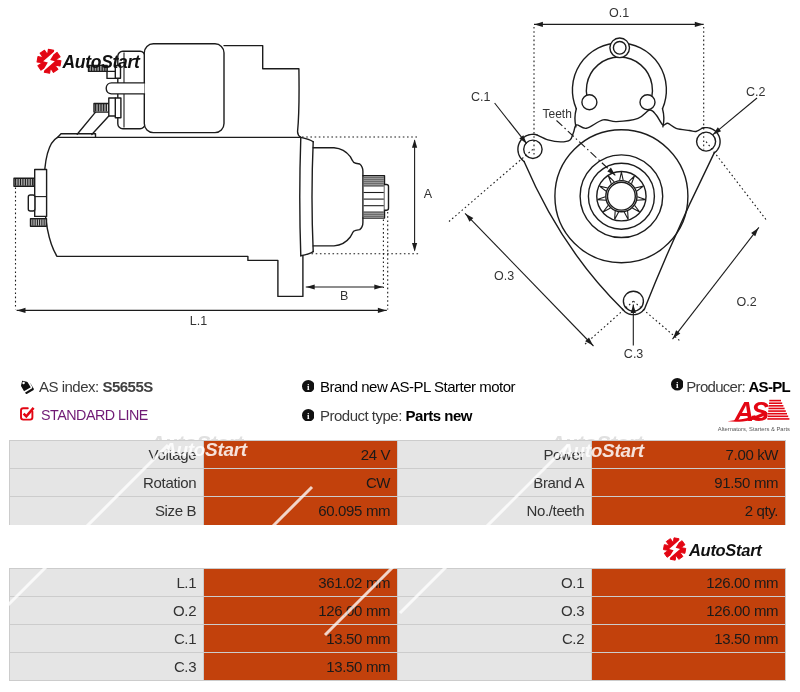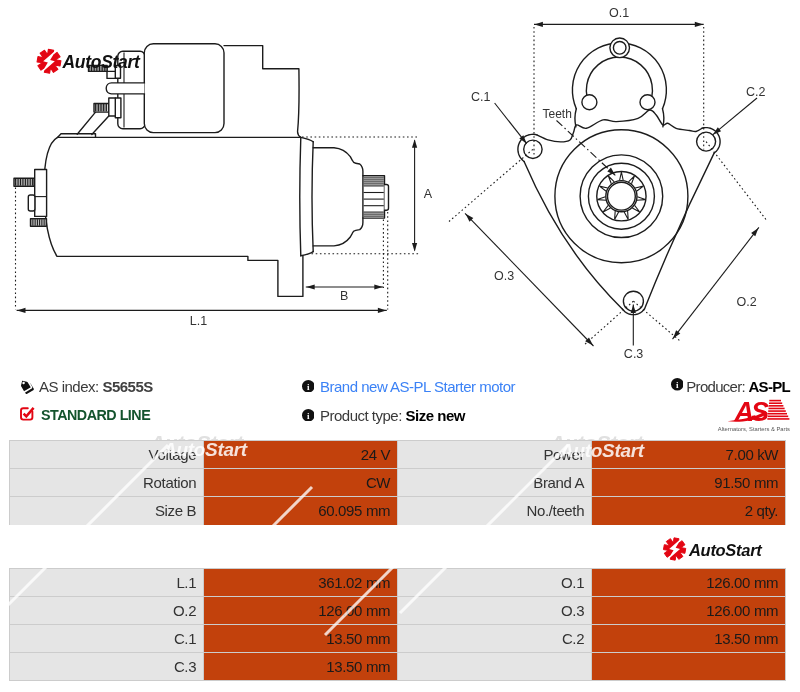--- a/index.html
+++ b/index.html
@@ -181,36 +181,36 @@
       <g transform="translate(7.2,5.6) rotate(14)">
         <path d="M-4.9,-4.9 L0.6,-4.9 Q1.7,-4.9 2.5,-4.1 L6.1,-0.5 Q6.9,0.3 6.1,1.1 L1.1,6.1 Q0.3,6.9 -0.5,6.1 L-4.1,2.5 Q-4.9,1.7 -4.9,0.6 Z" fill="#111" stroke="#fff" stroke-width="1.6"></path>
         <circle cx="-2.2" cy="-2.2" r="1.25" fill="#fff"></circle>
       </g>
     </svg>
     <div style="position:absolute;left:39px;top:378px;font-size:15px;letter-spacing:-0.5px;color:#3a3a3a">AS index: <b style="color:#404040">S5655S</b></div>
     <svg style="position:absolute;left:301.8px;top:379.9px" width="12.6" height="12.6" viewBox="0 0 20 20">
       <circle cx="10" cy="10" r="10" fill="#111"></circle>
       <text x="10" y="15.2" font-size="14.5" font-weight="bold" fill="#fff" text-anchor="middle" font-family="Liberation Serif, serif">i</text>
     </svg>
-    <div style="position:absolute;left:320px;top:378px;font-size:15px;letter-spacing:-0.5px;color:#3b82f6">Brand new AS-PL Starter motor</div>
+    <div style="position:absolute;left:320px;top:378px;font-size:15px;letter-spacing:-0.5px;color:#000000">Brand new AS-PL Starter motor</div>
     <svg style="position:absolute;left:670.6px;top:378.2px" width="12.6" height="12.6" viewBox="0 0 20 20">
       <circle cx="10" cy="10" r="10" fill="#111"></circle>
       <text x="10" y="15.2" font-size="14.5" font-weight="bold" fill="#fff" text-anchor="middle" font-family="Liberation Serif, serif">i</text>
     </svg>
     <div style="position:absolute;right:10px;top:378px;font-size:15px;letter-spacing:-0.7px;color:#3a3a3a">Producer: <b style="color:#000">AS-PL</b></div>
     <svg style="position:absolute;left:19.7px;top:406.6px" width="15" height="14" viewBox="0 0 15 14">
       <path d="M12.4,4.6 L12.4,10.3 Q12.4,12.6 10.1,12.6 L3.3,12.6 Q1.0,12.6 1.0,10.3 L1.0,3.5 Q1.0,1.2 3.3,1.2 L7.8,1.2" stroke="#e30613" stroke-width="1.9" fill="none" stroke-linecap="round"></path>
       <path d="M3.6,6.6 L6.3,9.4 L13.6,0.9" stroke="#e30613" stroke-width="2.5" fill="none"></path>
     </svg>
-    <div style="position:absolute;left:41px;top:406.5px;font-size:14.3px;letter-spacing:-0.5px;font-weight:bold;color:#14532d">STANDARD LINE</div>
+    <div style="position:absolute;left:41px;top:406.5px;font-size:14.3px;letter-spacing:-0.5px;font-weight:normal;color:#701a75">STANDARD LINE</div>
     <svg style="position:absolute;left:301.8px;top:408.6px" width="12.6" height="12.6" viewBox="0 0 20 20">
       <circle cx="10" cy="10" r="10" fill="#111"></circle>
       <text x="10" y="15.2" font-size="14.5" font-weight="bold" fill="#fff" text-anchor="middle" font-family="Liberation Serif, serif">i</text>
     </svg>
-    <div style="position:absolute;left:320px;top:406.5px;font-size:15px;letter-spacing:-0.5px;color:#3a3a3a">Product type: <b style="color:#000">Size new</b></div>
+    <div style="position:absolute;left:320px;top:406.5px;font-size:15px;letter-spacing:-0.5px;color:#3a3a3a">Product type: <b style="color:#000">Parts new</b></div>
 <svg style="position:absolute;left:712px;top:396px" width="80" height="36" viewBox="0 0 80 36">
       <text x="22.5" y="24.8" font-size="27" font-weight="bold" font-style="italic" fill="#e30613" font-family="Liberation Sans, sans-serif" letter-spacing="-3">AS</text>
       <path d="M56,17.5 C43,25.3 28,26.6 15.5,25.3 C30,23.4 45,21 53.5,15 Z" fill="#e30613"></path>
       <rect x="57.30" y="3.80" width="11.70" height="1.6" fill="#e30613"></rect>
       <rect x="57.02" y="6.42" width="13.18" height="1.6" fill="#e30613"></rect>
       <rect x="56.74" y="9.04" width="14.66" height="1.6" fill="#e30613"></rect>
       <rect x="56.46" y="11.66" width="16.14" height="1.6" fill="#e30613"></rect>
       <rect x="56.18" y="14.28" width="17.62" height="1.6" fill="#e30613"></rect>
       <rect x="55.90" y="16.90" width="19.10" height="1.6" fill="#e30613"></rect>
       <rect x="55.62" y="19.52" width="20.58" height="1.6" fill="#e30613"></rect>

